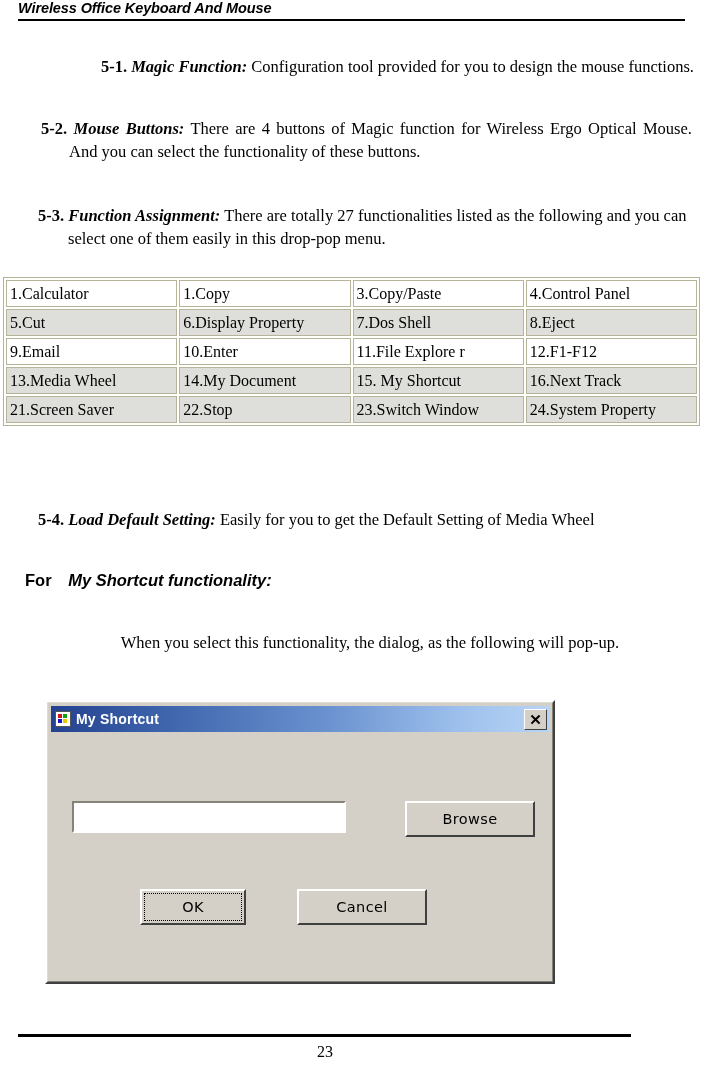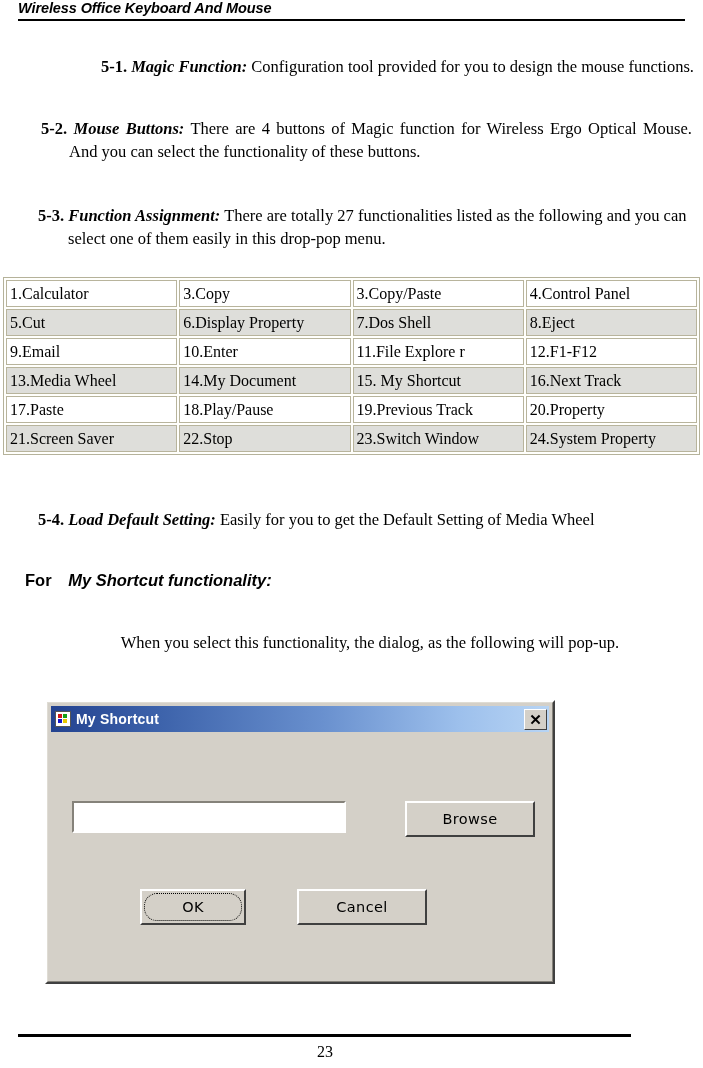--- a/index.html
+++ b/index.html
@@ -241,21 +241,20 @@
     justify-content: center;
     letter-spacing: 0.4px;
   }
   .dlg-btn .inner {
     display: flex;
     align-items: center;
     justify-content: center;
     width: 100%;
     height: 100%;
     box-sizing: border-box;
-    border-radius: 13px;
   }
   .dlg-btn.default .inner {
     border: 1px dotted #000000;
     margin: 2px;
     width: calc(100% - 4px);
     height: calc(100% - 4px);
   }
   #btn-browse { left: 357px; top: 98px;  width: 130px; height: 36px; }
   #btn-ok     { left: 92px;  top: 186px; width: 106px; height: 36px; }
   #btn-cancel { left: 249px; top: 186px; width: 130px; height: 36px; }
@@ -299,47 +298,41 @@
 <div class="item" id="item-5-3">
   <span class="lead">5-3.</span>
   <span class="term">Function Assignment:</span><span> There are totally 27 functionalities listed as the following and you can select one of them easily in this drop-pop menu.</span>
 </div>
 
 <div class="fn-table-wrap">
   <table class="fn-table">
     <tbody>
       <tr class="row-odd">
         <td>1.Calculator</td>
-        <td>3.Copy</td>
+        <td>1.Copy</td>
         <td>3.Copy/Paste</td>
         <td>4.Control Panel</td>
       </tr>
       <tr class="row-even">
         <td>5.Cut</td>
         <td>6.Display Property</td>
         <td>7.Dos Shell</td>
         <td>8.Eject</td>
       </tr>
       <tr class="row-odd">
         <td>9.Email</td>
         <td>10.Enter</td>
         <td>11.File Explore r</td>
         <td>12.F1-F12</td>
       </tr>
       <tr class="row-even">
         <td>13.Media Wheel</td>
         <td>14.My Document</td>
         <td>15. My Shortcut</td>
         <td>16.Next Track</td>
-      </tr>
-      <tr class="row-odd">
-        <td>17.Paste</td>
-        <td>18.Play/Pause</td>
-        <td>19.Previous Track</td>
-        <td>20.Property</td>
       </tr>
       <tr class="row-even">
         <td>21.Screen Saver</td>
         <td>22.Stop</td>
         <td>23.Switch Window</td>
         <td>24.System Property</td>
       </tr>
     </tbody>
   </table>
 </div>

